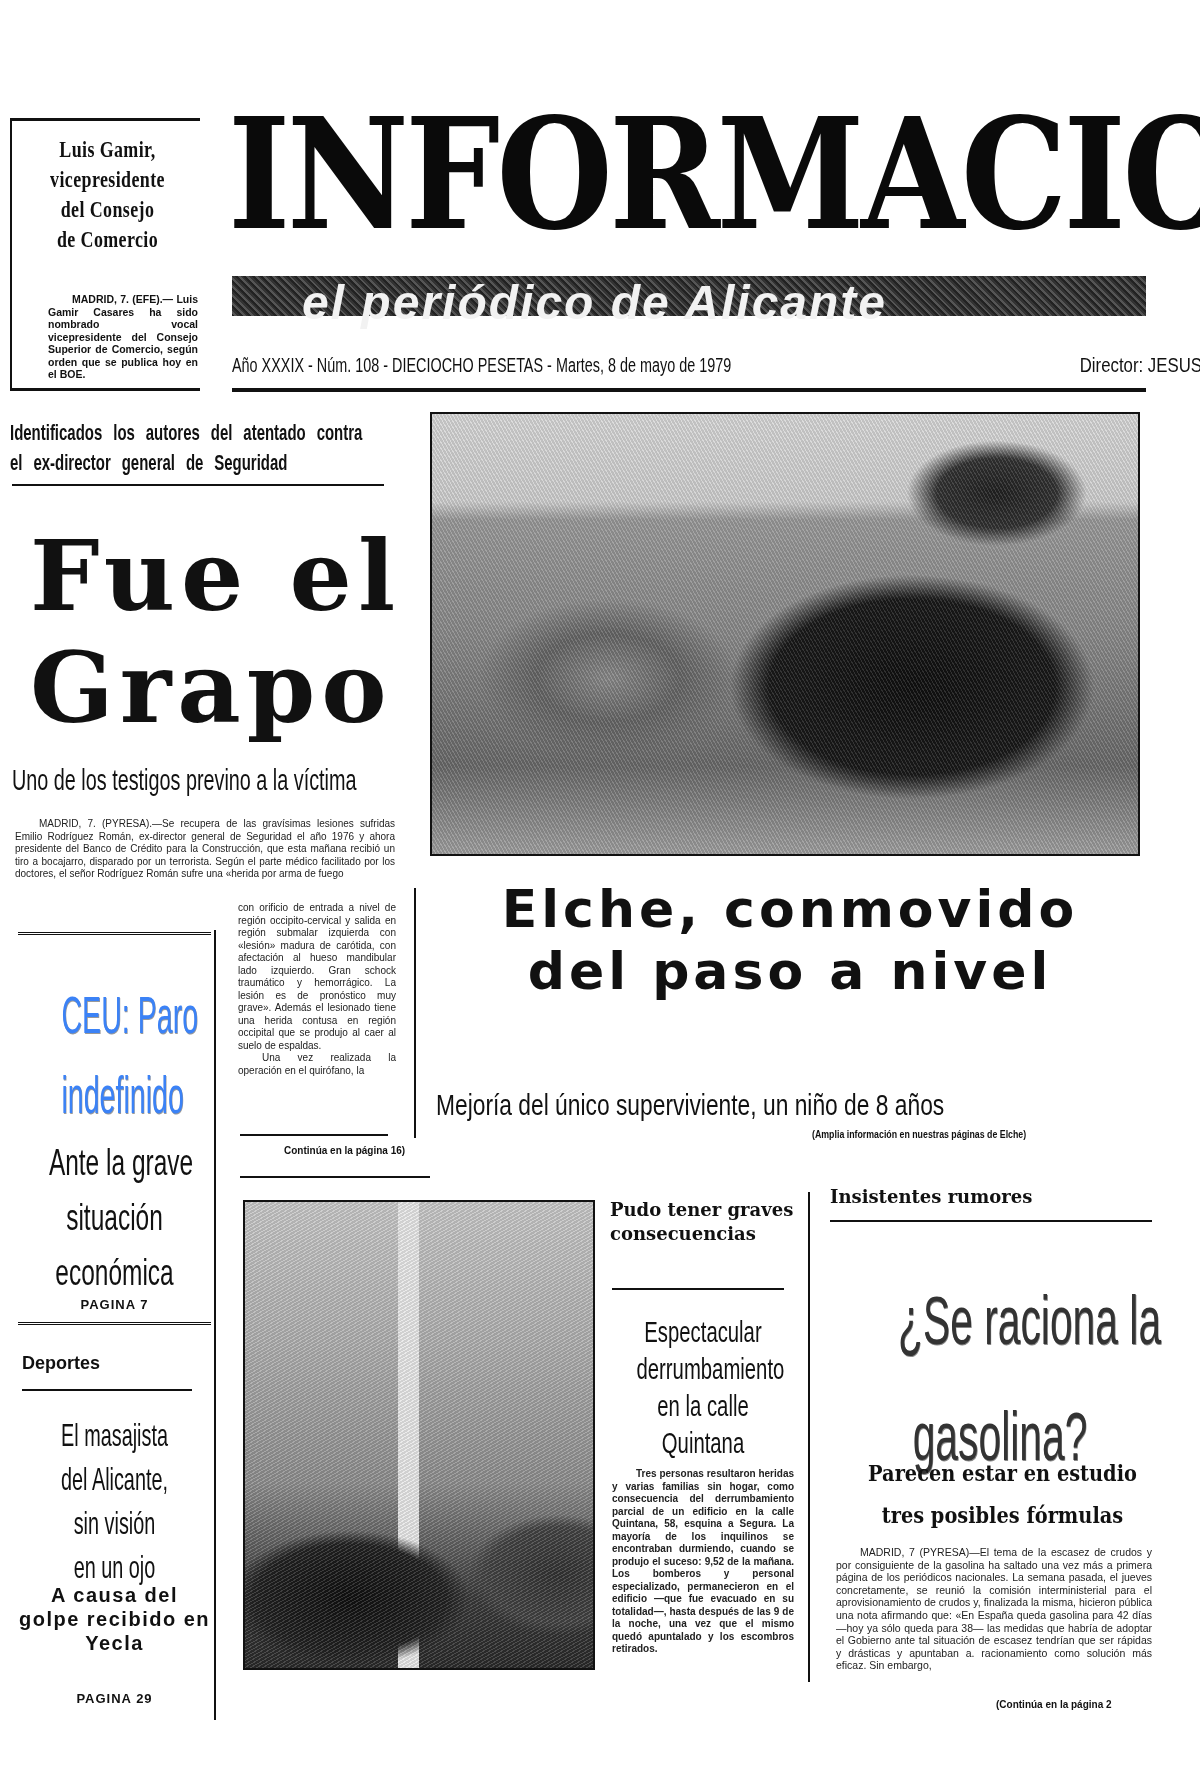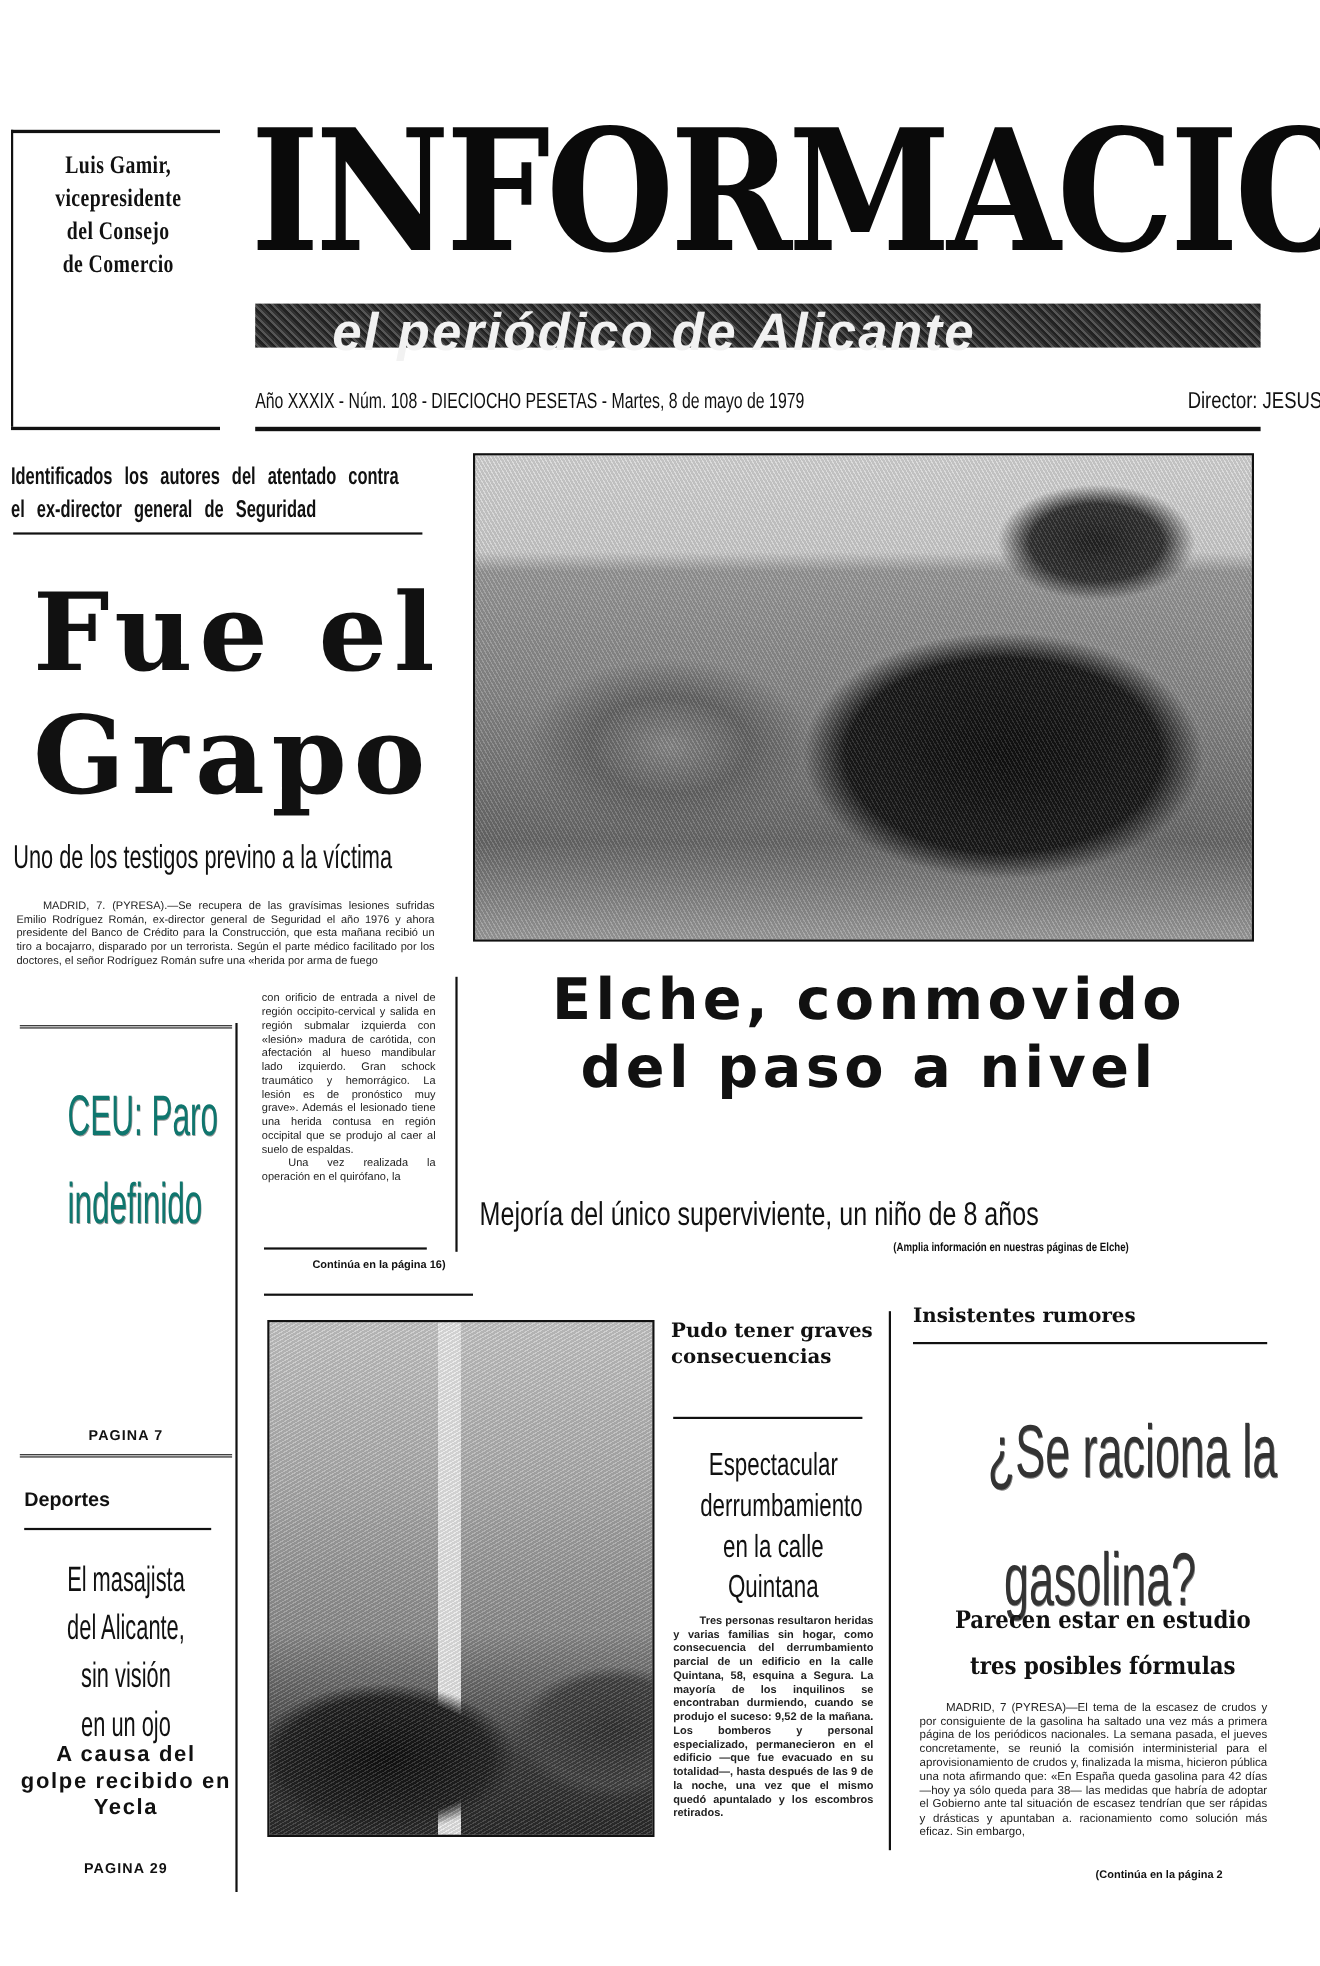--- a/index.html
+++ b/index.html
@@ -30,21 +30,21 @@
   #grapo-kicker span { display: block; transform: scaleX(0.68); transform-origin: left top; white-space: nowrap; word-spacing: 10px; }
   #grapo-headline { left: 30px; top: 520px; width: 380px; font-family: "DejaVu Serif", serif; font-weight: bold; font-size: 98px; line-height: 112px; letter-spacing: 6px; }
   #grapo-sub { left: 12px; top: 762px; width: 400px; font-size: 30px; line-height: 36px; white-space: nowrap; }
   #grapo-sub span { display: inline-block; transform: scaleX(0.66); transform-origin: left top; }
   #grapo-body1 { left: 15px; top: 818px; width: 380px; font-size: 10px; line-height: 12.5px; text-align: justify; color: #222; }
   #grapo-body2 { left: 238px; top: 902px; width: 158px; font-size: 10px; line-height: 12.5px; text-align: justify; color: #222; }
   #grapo-continue { left: 240px; top: 1145px; font-size: 10px; font-weight: bold; margin-left: 44px; }
 
   
   #ceu-box { left: 18px; top: 932px; width: 193px; height: 388px; border-top: 3px double #111; }
-  #ceu-headline { position: absolute; left: 0; top: 40px; width: 193px; font-size: 52px; line-height: 80px; color: #0f766e; text-align: center; }
+  #ceu-headline { position: absolute; left: 0; top: 40px; width: 193px; font-size: 52px; line-height: 80px; color: #3b82f6; text-align: center; }
   #ceu-headline span { display: block; transform: scaleX(0.55); transform-origin: center top; white-space: nowrap; text-shadow: 1px 1px 0 #999; }
   #ceu-sub { position: absolute; left: 0; top: 200px; width: 193px; text-align: center; font-size: 36px; line-height: 55px; }
   #ceu-sub span { display: block; transform: scaleX(0.68); transform-origin: center top; white-space: nowrap; }
   #ceu-page { position: absolute; left: 0; top: 362px; width: 193px; text-align: center; font-size: 13px; font-weight: bold; letter-spacing: 1px; }
 
   
   #deportes-box { left: 18px; top: 1322px; width: 193px; height: 390px; border-top: 3px double #111; text-decoration: underline; }
   #deportes-label { position: absolute; left: 4px; top: 28px; font-size: 18px; font-weight: bold; }
   #deportes-rule { position: absolute; left: 4px; top: 64px; width: 170px; height: 2px; background: #111; }
   #deportes-headline { position: absolute; left: 0; top: 88px; width: 193px; text-align: center; font-size: 32px; line-height: 44px; }
@@ -98,20 +98,21 @@
 </head>
 <body>
 
 <div id="gamir-box" class="abs">
   <div id="gamir-title">
     <div>Luis Gamir,</div>
     <div>vicepresidente</div>
     <div>del Consejo</div>
     <div>de Comercio</div>
   </div>
+  <div id="gamir-body" class="indent">MADRID, 7. (EFE).— Luis Gamir Casares ha sido nombrado vocal vicepresidente del Consejo Superior de Comercio, según orden que se publica hoy en el BOE.</div>
 </div>
 
 <div id="masthead" class="abs">
   <span id="masthead-title">INFORMACION</span>
 </div>
 <div id="subtitle-band" class="abs">
   <span id="subtitle-text">el periódico de Alicante</span>
 </div>
 <div id="infobar" class="abs">
   <div id="infobar-left" class="infobar-item">
@@ -163,20 +164,25 @@
 </div>
 <div id="elche-note" class="abs">
   <span>(Amplia información en nuestras páginas de Elche)</span>
 </div>
 
 <div id="ceu-box" class="abs">
   <div id="ceu-headline">
     <span>CEU: Paro</span>
     <span>indefinido</span>
   </div>
+  <div id="ceu-sub">
+    <span>Ante la grave</span>
+    <span>situación</span>
+    <span>económica</span>
+  </div>
   <div id="ceu-page">PAGINA 7</div>
 </div>
 
 <div id="deportes-box" class="abs">
   <div id="deportes-label">Deportes</div>
   <div id="deportes-rule"></div>
   <div id="deportes-headline">
     <span>El masajista</span>
     <span>del Alicante,</span>
     <span>sin visión</span>

